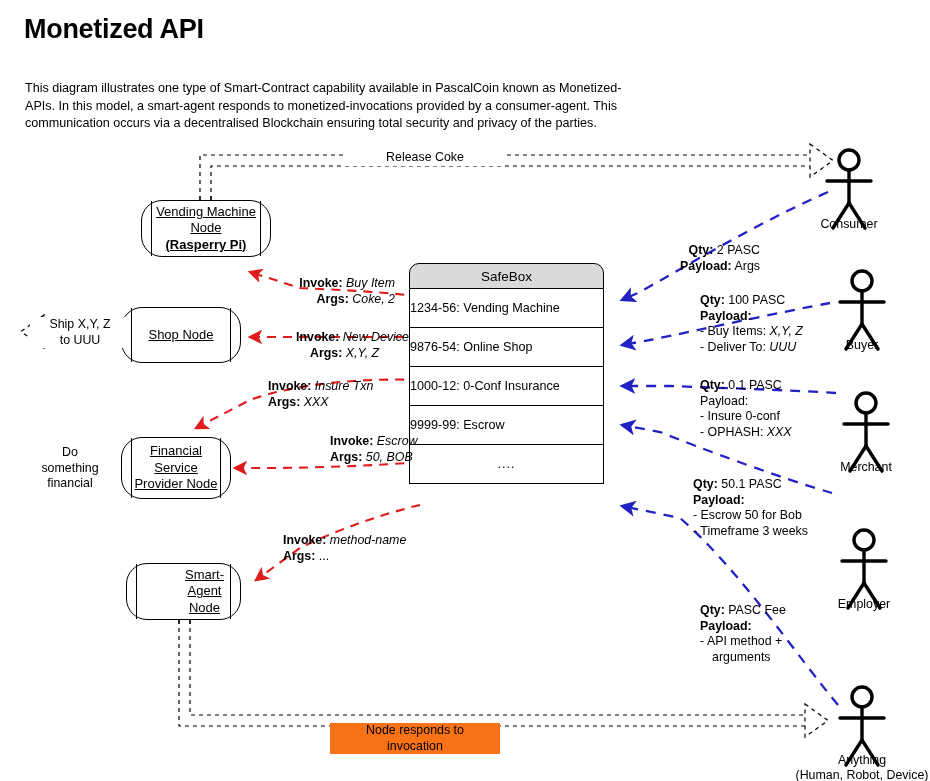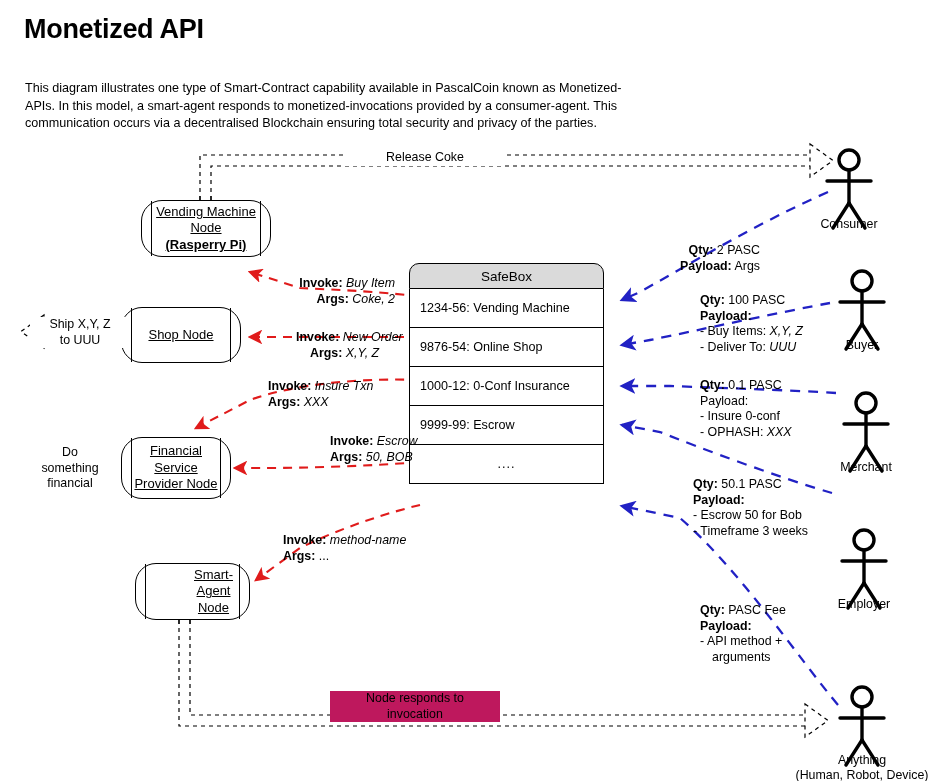--- a/index.html
+++ b/index.html
@@ -28,21 +28,21 @@
   
   #safebox{position:absolute;left:409px;top:263px;width:195px;height:256px;
            box-sizing:border-box;}
   #sb-head{position:absolute;left:0;top:0;width:100%;height:26px;
            background:#dadada;border:1.4px solid #000;border-bottom:1.4px solid #000;
            border-radius:10px 10px 0 0;box-sizing:border-box;
            display:flex;align-items:center;justify-content:center;
            font-size:13.5px;}
   .sb-row{position:absolute;left:0;width:100%;height:39px;box-sizing:border-box;
           border:1.4px solid #000;border-top:none;background:#fff;
-          display:flex;align-items:center;font-size:12.6px;padding-left:10px;}
+          display:flex;align-items:center;font-size:12.6px;}
   .sb-row.dots{justify-content:center;padding-left:0;letter-spacing:1px;}
   .sb-row.last{border-radius:0 0 12px 12px;font-style:italic;}
 
   
   .lbl{position:absolute;font-size:12.4px;line-height:15.5px;white-space:nowrap;}
   .lbl b{font-weight:bold;}
   .lbl i{font-style:italic;}
   .ctr{text-align:center;}
   .rt{text-align:right;}
   .actor-lbl{position:absolute;font-size:12.4px;line-height:15px;text-align:center;
@@ -172,21 +172,21 @@
   <div class="node" id="node-fsp" style="left:121px;top:437px;width:110px;height:62px;">
     <span class="bar l"></span>
     <span class="bar r"></span>
     <span class="txt">
       <span>Financial</span><br>
       <span>Service</span><br>
       <span>Provider Node</span>
     </span>
   </div>
 
-  <div class="node" id="node-agent" style="left:135px;top:563px;width:115px;height:57px;padding-left:42px;">
+  <div class="node" id="node-agent" style="left:126px;top:563px;width:115px;height:57px;padding-left:42px;">
     <span class="bar l"></span>
     <span class="bar r"></span>
     <span class="txt">
       <span>Smart-Agent</span><br>
       <span>Node</span>
     </span>
   </div>
 
   <div id="safebox">
     <div id="sb-head">SafeBox</div>
@@ -196,21 +196,21 @@
     <div class="sb-row" style="top:143px;">9999-99: Escrow</div>
     <div class="sb-row dots" style="top:182px;">....</div>
   </div>
 
   <div class="lbl rt" style="left:150px;top:276px;width:245px;">
     <b>Invoke:</b> <i>Buy Item</i><br>
     <b>Args:</b> <i>Coke, 2</i>
   </div>
 
   <div class="lbl" style="left:296px;top:330px;">
-    <b>Invoke:</b> <i>New Order</i><br>
+    <b>Invoke:</b> <i>New Device</i><br>
     <span style="display:inline-block;padding-left:14px;">
       <b>Args:</b> <i>X,Y, Z</i></span>
   </div>
 
   <div class="lbl" style="left:268px;top:379px;">
     <b>Invoke:</b> <i>Insure Txn</i><br>
     <b>Args:</b> <i>XXX</i>
   </div>
 
   <div class="lbl" style="left:298px;top:434px;margin-left:32px;">
@@ -262,21 +262,21 @@
     <span>Ship X,Y, Z</span><br>
     <span>to UUU</span>
   </div>
 
   <div class="lbl ctr" style="left:20px;top:445px;width:100px;background:#fff;">
     <span>Do</span><br>
     <span>something</span><br>
     <span>financial</span>
   </div>
 
-  <div class="lbl ctr" style="left:330px;top:691px;width:170px;background:#be185d;">
+  <div class="lbl ctr" style="left:330px;top:723px;width:170px;background:#f97316;">
     <span>Node responds to</span><br>
     <span>invocation</span>
   </div>
 
   <div class="actor-lbl" style="left:799px;top:217px;width:100px;">Consumer</div>
   <div class="actor-lbl" style="left:812px;top:338px;width:100px;">Buyer</div>
   <div class="actor-lbl" style="left:816px;top:460px;width:100px;">Merchant</div>
   <div class="actor-lbl" style="left:814px;top:597px;width:100px;">Employer</div>
   <div class="actor-lbl" style="left:782px;top:753px;width:160px;">
     <span>Anything</span><br>

